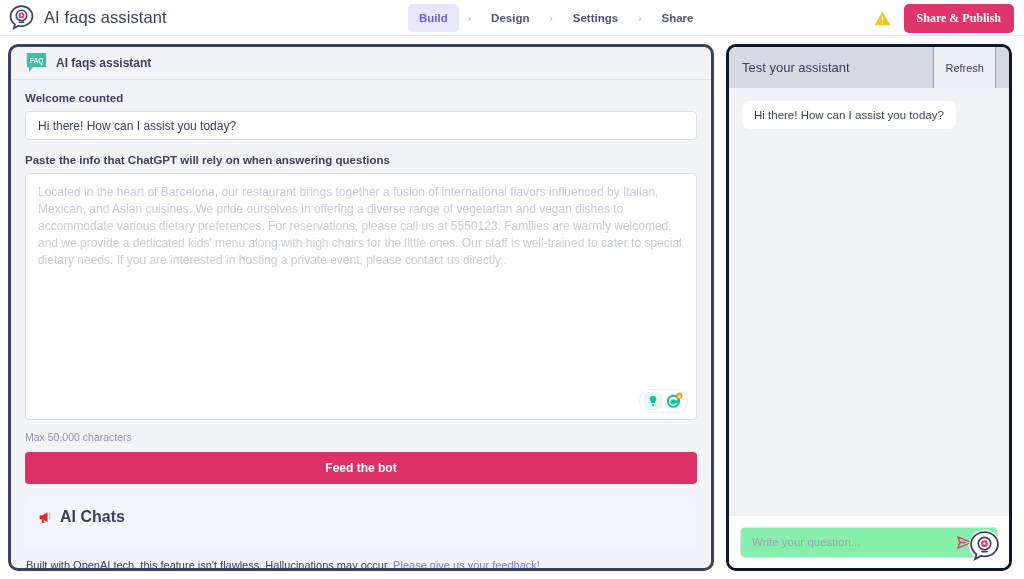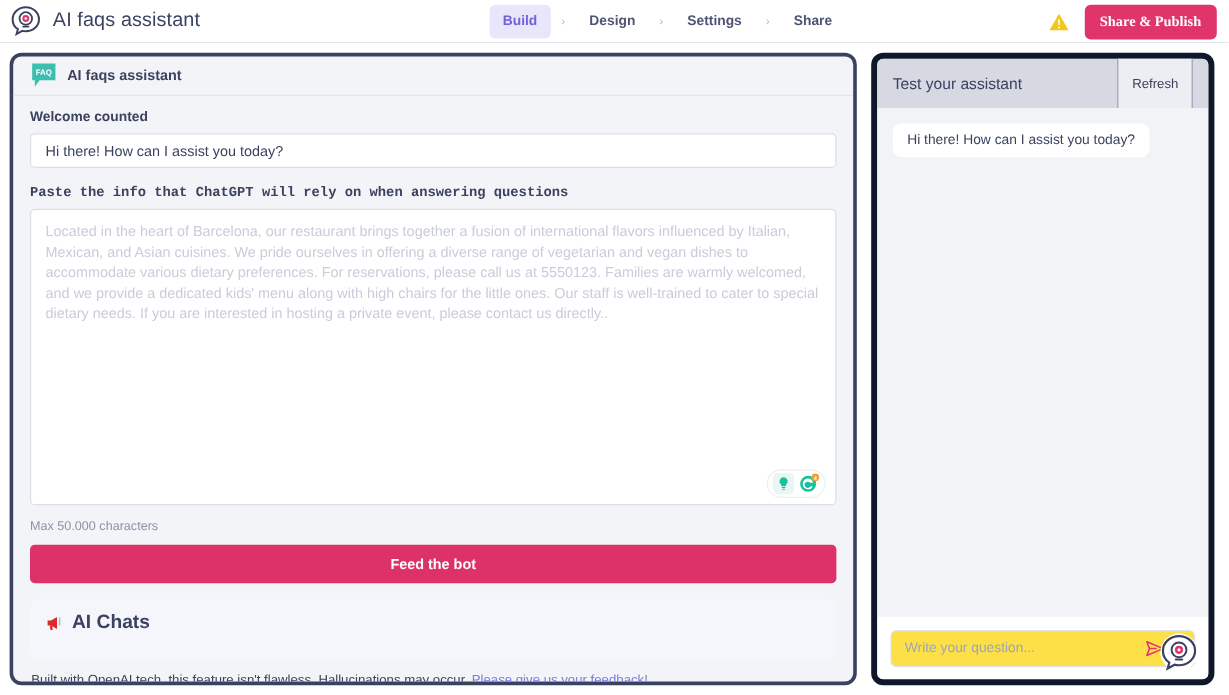--- a/index.html
+++ b/index.html
@@ -141,21 +141,21 @@
     height: 29px;
     border: 1px solid #dcdfe8;
     border-radius: 4px;
     background: #ffffff;
     font-size: 12px;
     color: #3b4260;
     padding: 0 12px;
     font-family: "Liberation Sans", sans-serif;
     outline: none;
   }
-  .label-gap { margin-top: 14px; font-family: Liberation Mono, monospace; }
+  .label-gap { margin-top: 14px; }
 
   .textarea-wrap { position: relative; }
   .knowledge-area {
     width: 100%;
     height: 247px;
     border: 1px solid #dcdfe8;
     border-radius: 4px;
     background: #ffffff;
     font-size: 12px;
     line-height: 17px;
@@ -222,21 +222,21 @@
     font-size: 11px;
     color: #3b4260;
     padding-left: 1px;
   }
   .disclaimer a { color: #7b7ae0; text-decoration: none; cursor: pointer; }
 
   
   .test-panel {
     width: 286px;
     height: 527px;
-    border: 5px solid #0f172a;
+    border: 3px solid #0f172a;
     border-radius: 10px;
     background: #f2f3f7;
     overflow: hidden;
     display: flex;
     flex-direction: column;
     position: relative;
   }
   .test-head {
     height: 41px;
     background: #d6d9e1;
@@ -278,21 +278,21 @@
     align-items: center;
     padding: 0 11px;
     flex: none;
     position: relative;
   }
   .chat-input {
     flex: 1;
     height: 31px;
     border: 1px solid #dfe2ea;
     border-radius: 5px;
-    background: #fde047;
+    background: #86efac;
     font-size: 11.5px;
     color: #3b4260;
     padding: 0 40px 0 11px;
     font-family: "Liberation Sans", sans-serif;
     outline: none;
   }
   .chat-input::placeholder { color: #9fa4b5; }
   .send-icon {
     position: absolute;
     right: 36px;

